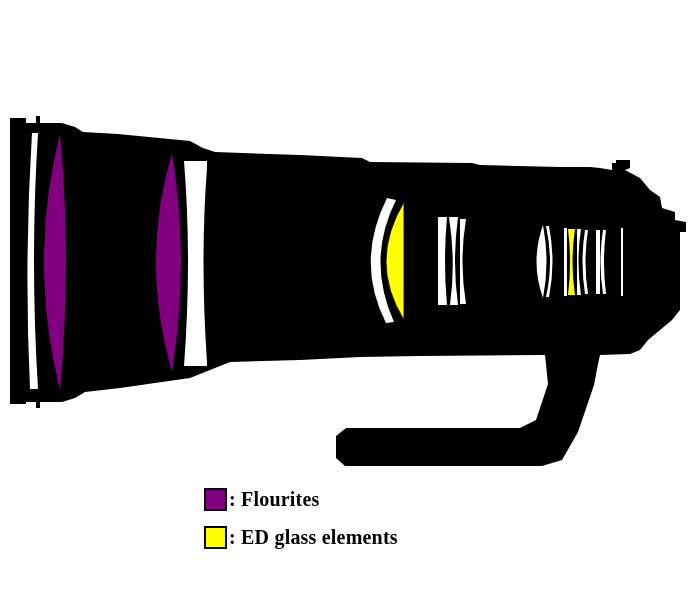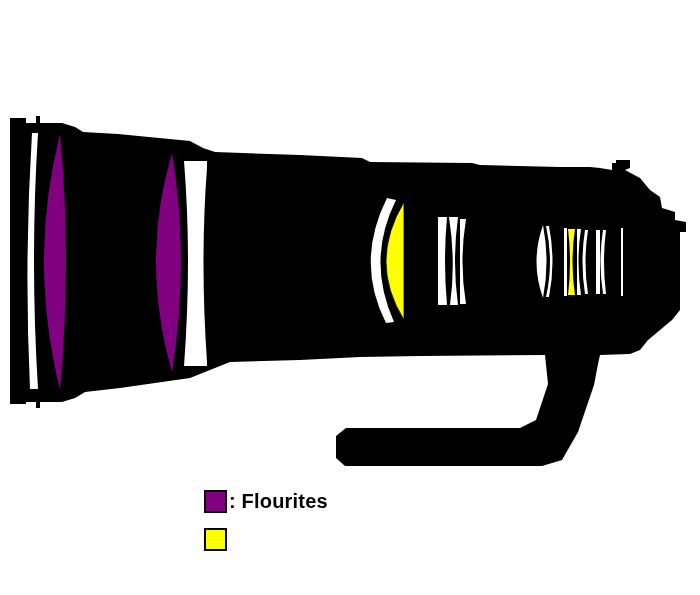--- a/index.html
+++ b/index.html
@@ -1,19 +1,19 @@
 <!DOCTYPE html>
 <html><head>
   <meta charset="utf-8">
   <style>
     html, body { margin: 0; padding: 0; background: #ffffff; }
     body { width: 700px; height: 595px; position: relative; overflow: hidden; font-family: "Liberation Sans", "DejaVu Sans", sans-serif; }
     #diagram { position: absolute; left: 0; top: 0; width: 700px; height: 595px; }
     .legend { position: absolute; left: 204px; top: 488px; }
-    .legend-item { display: flex; align-items: center; height: 26px; margin-bottom: 12px; }
+    .legend-item { display: flex; height: 26px; margin-bottom: 12px; font-family: Liberation Serif, serif; }
     .swatch { width: 23px; height: 23px; border: 2px solid #000; box-sizing: border-box; margin-right: 2px; }
     .legend-label { font-weight: bold; font-size: 20px; color: #000; letter-spacing: 0.2px; }
   </style>
 </head>
 <body>
 
 <svg id="diagram" viewBox="0 0 700 595" xmlns="http://www.w3.org/2000/svg">
 
   <g fill="#000">
 
@@ -52,14 +52,15 @@
   <path d="M568,229 L575,229 Q570,262 575,295 L568,295 Q572,262 568,229 Z" fill="#ffff00"></path>
 </svg>
 
 <div class="legend">
   <div class="legend-item">
     <div class="swatch" style="background:#800080"></div>
     <span class="legend-label">: Flourites</span>
   </div>
   <div class="legend-item">
     <div class="swatch" style="background:#ffff00"></div>
+    <span class="legend-label">: ED glass elements</span>
   </div>
 </div>
 
 </body></html>

